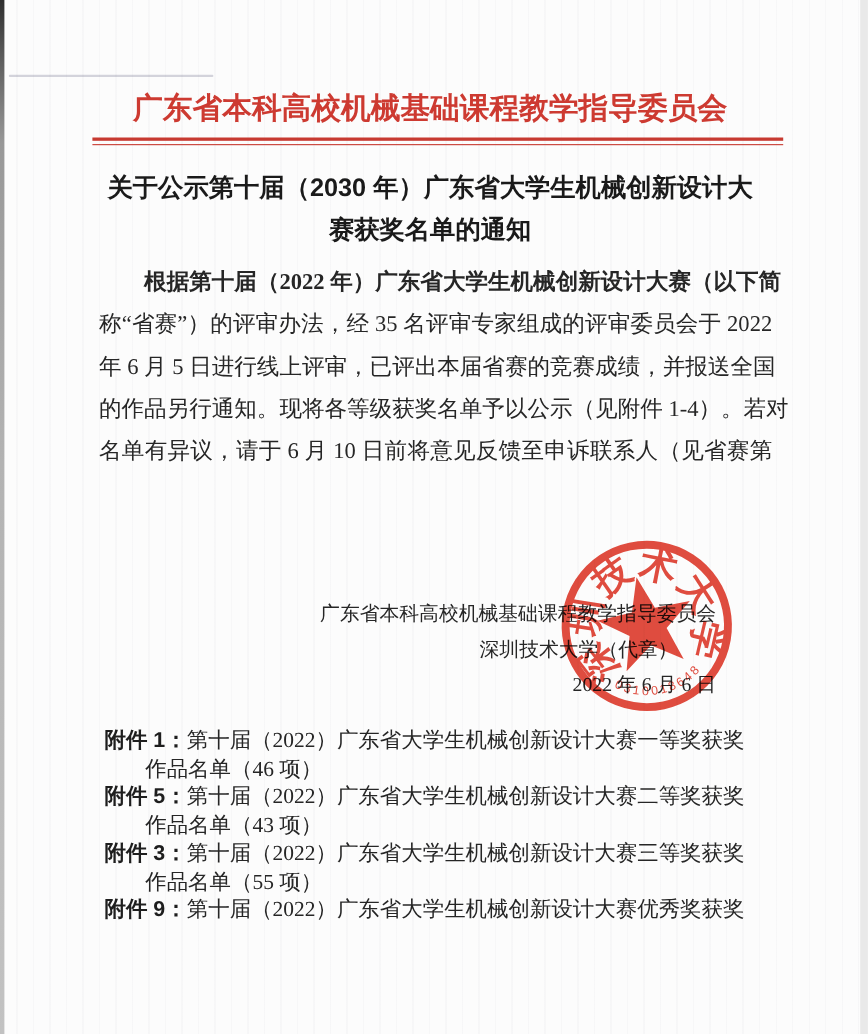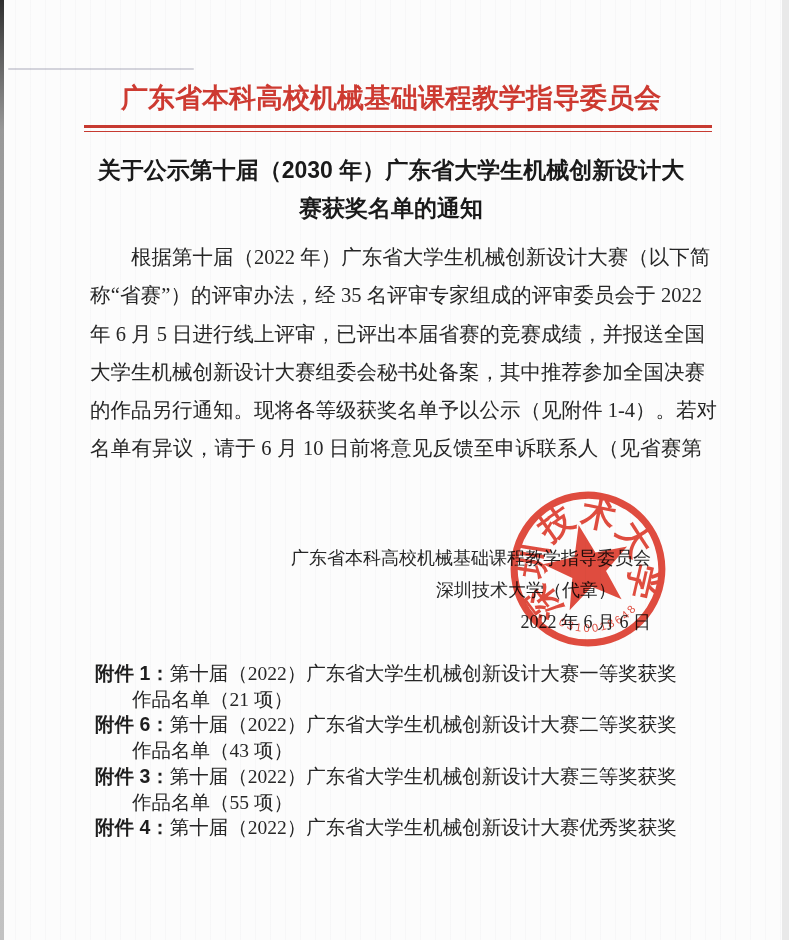--- a/index.html
+++ b/index.html
@@ -30,21 +30,21 @@
   .doc-title{
     position:absolute;top:151px;left:0;right:0;text-align:center;
     font-family:"Liberation Sans",sans-serif;font-weight:bold;font-size:23px;
     color:#1a1a1a;line-height:38px;
   }
   .body-block{
     position:absolute;top:238px;left:90px;width:612px;
     font-size:20.5px;line-height:38.3px;color:#262626;
   }
   .body-line{text-align:justify;text-align-last:justify;white-space:nowrap;}
-  .body-line.first{text-indent:41px;}
+  .body-line.first{text-indent:41px;font-weight:bold;}
   .body-line.last{text-align-last:left;white-space:normal;}
   .signoff-line{
     position:absolute;font-size:18px;color:#262626;white-space:nowrap;
   }
   .signoff-1{top:546px;right:131px;}
   .signoff-2{top:578px;right:166px;}
   .signoff-3{top:610px;right:131px;}
   .seal{
     position:absolute;left:506px;top:487px;width:164px;height:164px;
     mix-blend-mode:multiply;opacity:0.9;
@@ -69,21 +69,20 @@
 
   <div class="doc-title">
     <div>关于公示第十届（2030 年）广东省大学生机械创新设计大</div>
     <div>赛获奖名单的通知</div>
   </div>
 
   <div class="body-block">
     <div class="body-line first">根据第十届（2022 年）广东省大学生机械创新设计大赛（以下简</div>
     <div class="body-line">称“省赛”）的评审办法，经 35 名评审专家组成的评审委员会于 2022</div>
     <div class="body-line">年 6 月 5 日进行线上评审，已评出本届省赛的竞赛成绩，并报送全国</div>
-    <div class="body-line">大学生机械创新设计大赛组委会秘书处备案，其中推荐参加全国决赛</div>
     <div class="body-line">的作品另行通知。现将各等级获奖名单予以公示（见附件 1-4）。若对</div>
     <div class="body-line">名单有异议，请于 6 月 10 日前将意见反馈至申诉联系人（见省赛第</div>
   </div>
 
   <div class="signoff-line signoff-1">广东省本科高校机械基础课程教学指导委员会</div>
   <div class="signoff-line signoff-2">深圳技术大学（代章）</div>
   <div class="signoff-line signoff-3">2022 年 6 月 6 日</div>
 
   <svg class="seal" viewBox="0 0 160 160">
     <g transform="translate(80,80) rotate(-12)" fill="#df392a">
@@ -100,28 +99,28 @@
       <path id="serialArc" d="M -56 26 A 62 62 0 0 0 56 26" fill="none"></path>
       <text font-family="'Liberation Sans',sans-serif" font-size="11" letter-spacing="2.5">
         <textPath href="#serialArc" startOffset="50%" text-anchor="middle">0310018648</textPath>
       </text>
     </g>
   </svg>
 
   <div class="attachments">
     <div class="att-item">
       <span class="att-label">附件 1：</span><span>第十届（2022）广东省大学生机械创新设计大赛一等奖获奖</span>
-      <div class="att-line2">作品名单（21 项）</div>
+      <div class="att-line2">作品名单（46 项）</div>
     </div>
     <div class="att-item">
-      <span class="att-label">附件 6：</span><span>第十届（2022）广东省大学生机械创新设计大赛二等奖获奖</span>
+      <span class="att-label">附件 5：</span><span>第十届（2022）广东省大学生机械创新设计大赛二等奖获奖</span>
       <div class="att-line2">作品名单（43 项）</div>
     </div>
     <div class="att-item">
       <span class="att-label">附件 3：</span><span>第十届（2022）广东省大学生机械创新设计大赛三等奖获奖</span>
       <div class="att-line2">作品名单（55 项）</div>
     </div>
     <div class="att-item">
-      <span class="att-label">附件 4：</span><span>第十届（2022）广东省大学生机械创新设计大赛优秀奖获奖</span>
+      <span class="att-label">附件 9：</span><span>第十届（2022）广东省大学生机械创新设计大赛优秀奖获奖</span>
     </div>
   </div>
 
 </div>
 
 </body></html>

